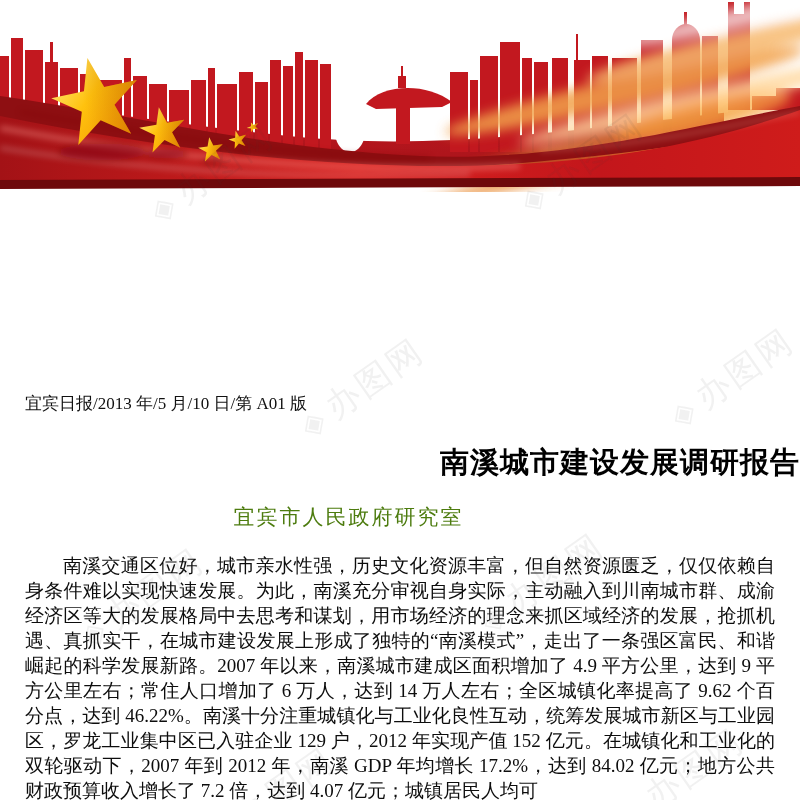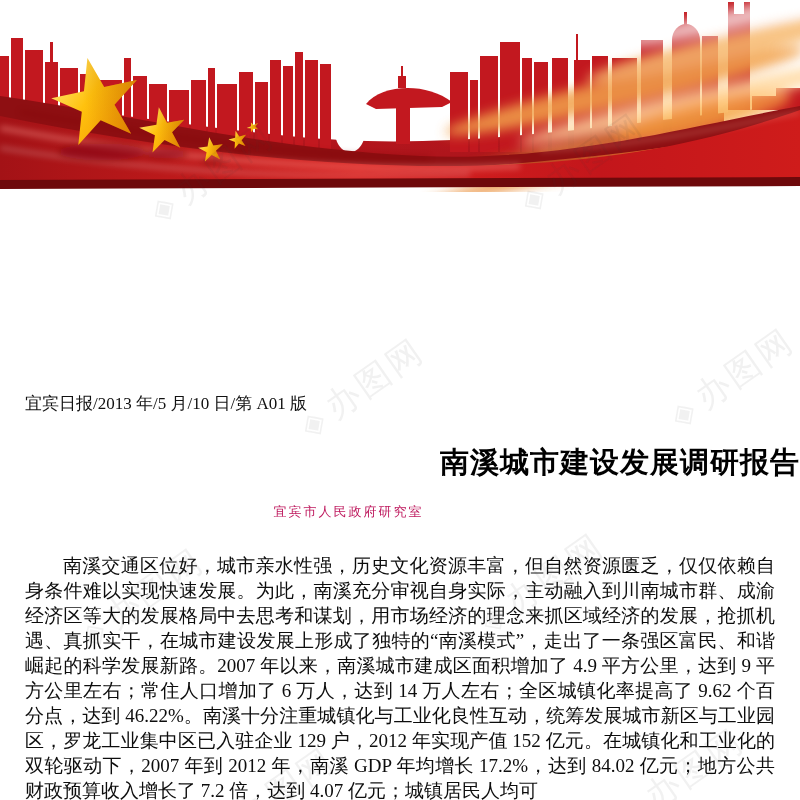--- a/index.html
+++ b/index.html
@@ -13,21 +13,21 @@
              transform:rotate(-35deg);white-space:nowrap;pointer-events:none;
              font-family:"Liberation Sans","DejaVu Sans",sans-serif;letter-spacing:3px;}
   .watermark .wm-logo{font-size:30px;margin-right:6px;}
 
   .dateline{position:absolute;left:25px;top:392px;font-size:17px;color:#111;}
 
   .doc-title{position:absolute;left:0;top:424px;width:800px;text-align:right;
              font-size:29px;font-weight:bold;color:#000;letter-spacing:1px;}
 
   .doc-author{position:absolute;left:0;top:503px;width:697px;text-align:center;
-              font-size:13px;color:#be185d;letter-spacing:2px;}
+              font-size:21px;color:#4d7c0f;letter-spacing:2px;}
 
   .doc-body{position:absolute;left:25px;top:553px;width:750px;font-size:19px;
             line-height:25px;color:#0d0d0d;text-align:justify;}
   .section-heading{text-indent:2em;font-weight:bold;margin:0 0 8px 0;}
   .body-paragraph{text-indent:2em;margin:0;}
 </style>
 </head>
 <body>
 
 <div class="page">

